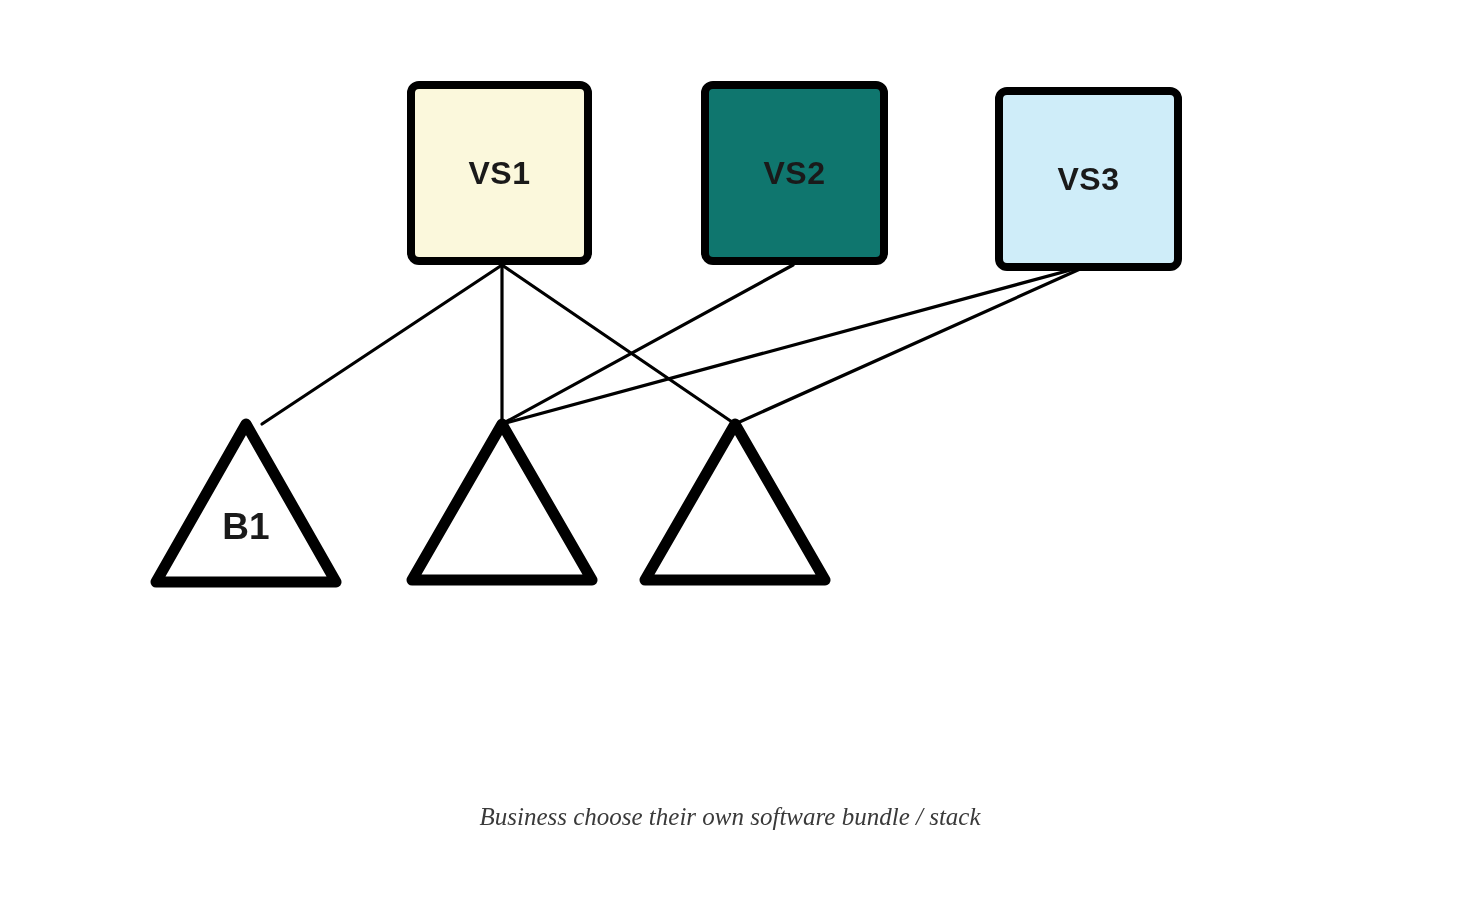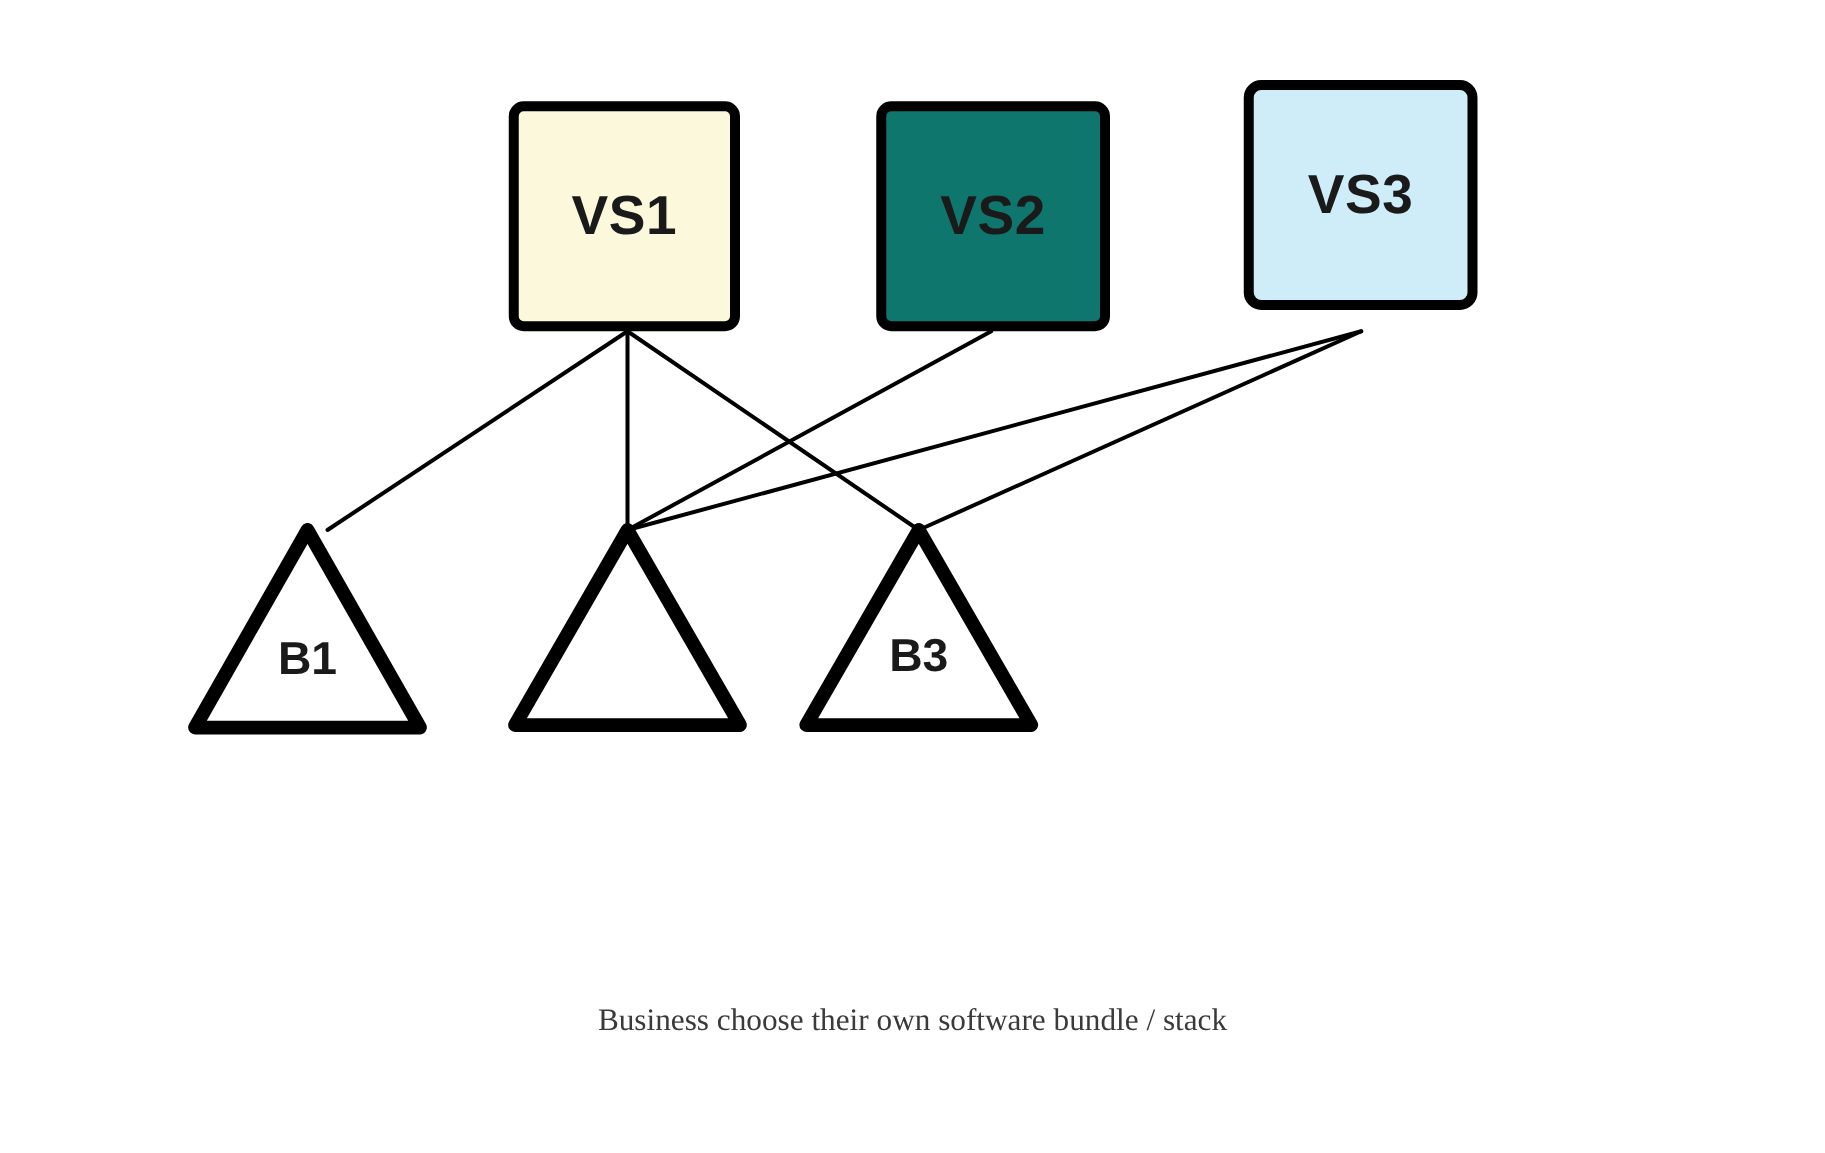--- a/index.html
+++ b/index.html
@@ -31,21 +31,21 @@
     box-sizing: border-box;
     border: 8px solid #000000;
     border-radius: 12px;
     display: flex;
     align-items: center;
     justify-content: center;
   }
   .vs-label {
     font-family: "Liberation Sans", sans-serif;
     font-weight: bold;
-    font-size: 44px;
+    font-size: 32px;
     color: #1a1a1a;
     letter-spacing: 0.5px;
     line-height: 1;
     user-select: none;
   }
   .b-node {
     position: absolute;
   }
   .b-node svg {
     display: block;
@@ -60,20 +60,21 @@
     font-size: 37px;
     color: #1a1a1a;
     line-height: 1;
     user-select: none;
   }
   .caption {
     position: absolute;
     width: 100%;
     text-align: center;
     font-family: "Liberation Serif", serif;
+    font-style: italic;
     font-size: 25px;
     color: #3a3a3a;
     line-height: 1;
     user-select: none;
   }
 </style>
 </head>
 <body>
 
 <div id="canvas">
@@ -87,39 +88,38 @@
       <line x1="1089" y1="265" x2="735" y2="424" stroke="#000000" stroke-width="3.2" stroke-linecap="round"></line>
     </svg>
 
   <div id="vendor-layer">
       <div class="vs-node" style="left: 407px; top: 81px; width: 185px; height: 184px; background: rgb(251, 248, 220);">
         <span class="vs-label">VS1</span>
       </div>
       <div class="vs-node" style="left: 701px; top: 81px; width: 187px; height: 184px; background: #0f766e;">
         <span class="vs-label">VS2</span>
       </div>
-      <div class="vs-node" style="left: 995px; top: 64px; width: 187px; height: 184px; background: rgb(207, 237, 249); border-radius: 14px;">
+      <div class="vs-node" style="left: 995px; top: 87px; width: 187px; height: 184px; background: rgb(207, 237, 249);">
         <span class="vs-label">VS3</span>
       </div>
     </div>
   <div id="business-layer">
       <div class="b-node" style="left: 142px; top: 410px; width: 208px; height: 186px;">
         <svg width="208" height="186" viewBox="0 0 208 186">
           <polygon points="104,14 194,172 14,172" fill="#ffffff" stroke="#000000" stroke-width="11" stroke-linejoin="round" stroke-linecap="round"></polygon>
         </svg>
         <div class="b-label" style="top: 98px;">B1</div>
       </div>
       <div class="b-node" style="left: 398px; top: 410px; width: 208px; height: 184px;">
         <svg width="208" height="184" viewBox="0 0 208 184">
           <polygon points="104,14 194,170 14,170" fill="#ffffff" stroke="#000000" stroke-width="11" stroke-linejoin="round" stroke-linecap="round"></polygon>
         </svg>
       </div>
       <div class="b-node" style="left: 631px; top: 410px; width: 208px; height: 184px;">
         <svg width="208" height="184" viewBox="0 0 208 184">
           <polygon points="104,14 194,170 14,170" fill="#ffffff" stroke="#000000" stroke-width="11" stroke-linejoin="round" stroke-linecap="round"></polygon>
         </svg>
-        <div class="b-label" style="top: 96px;">B3</div>
       </div>
     </div>
 
   <div class="caption" style="top: 804px; left: 0px;">Business choose their own software bundle / stack</div>
 
 </div>
 
 </body></html>

